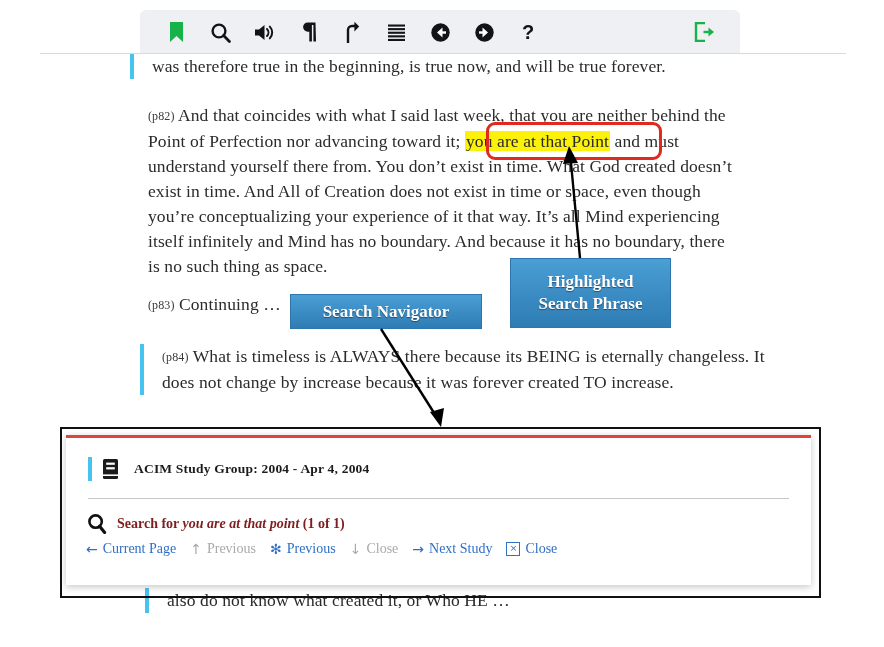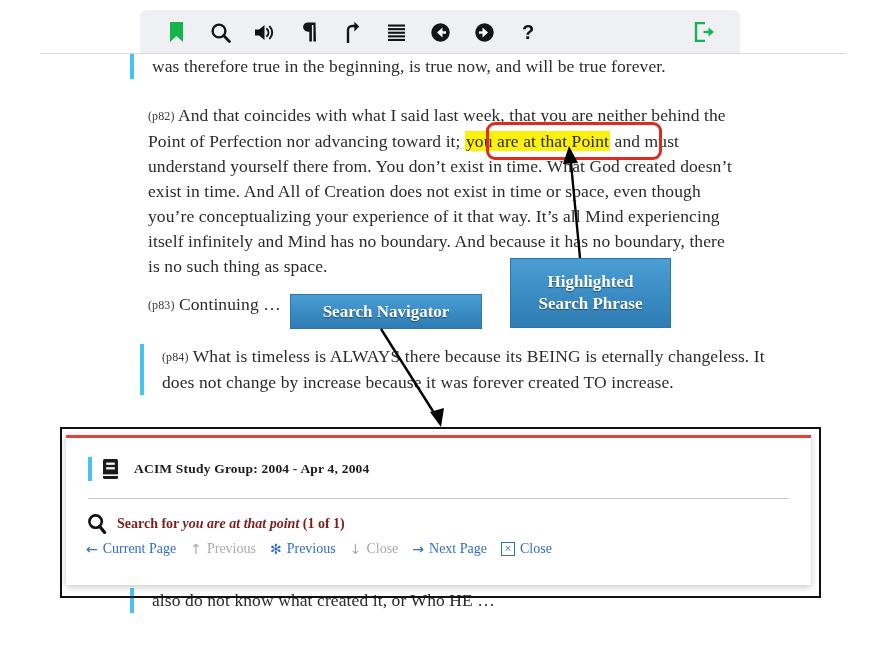--- a/index.html
+++ b/index.html
@@ -348,21 +348,21 @@
     </div>
 
     <div class="para" style="left:148px; top:238px; width:200px;">
       <span class="pnum">(p83)</span><span> Continuing …</span>
     </div>
 
     <div class="para indented" style="left:140px; top:290px; width:608px;">
       <span class="pnum">(p84)</span><span> What is timeless is ALWAYS there because its BEING is eternally changeless. It does not change by increase because it was forever created TO increase.</span>
     </div>
 
-    <div class="para indented" style="left:130px; top:534px; width:600px;">
+    <div class="para indented" style="left:145px; top:534px; width:600px;">
       <span>also do not know what created it, or Who HE …</span>
     </div>
   </div>
 
   <div class="red-ring"></div>
 
   <div class="callout" id="callout-search-navigator">
     <span>Search Navigator</span>
   </div>
 
@@ -432,21 +432,21 @@
         <span class="lbl">Previous</span>
       </span>
 
       <span class="nav-link disabled">
         <span class="gl">↓</span>
         <span class="lbl">Close</span>
       </span>
 
       <span class="nav-link">
         <span class="gl">→</span>
-        <span class="lbl">Next Page</span>
+        <span class="lbl">Next Study</span>
       </span>
 
       <span class="nav-link">
         <span class="box-x">×</span>
         <span class="lbl">Close</span>
       </span>
 
     </div>
   </div>
 

